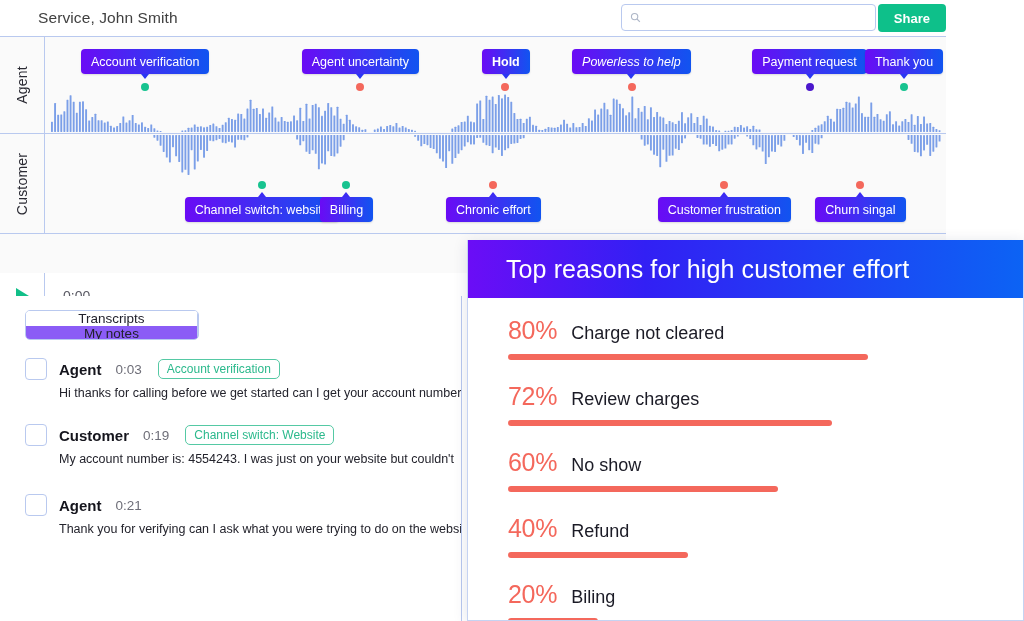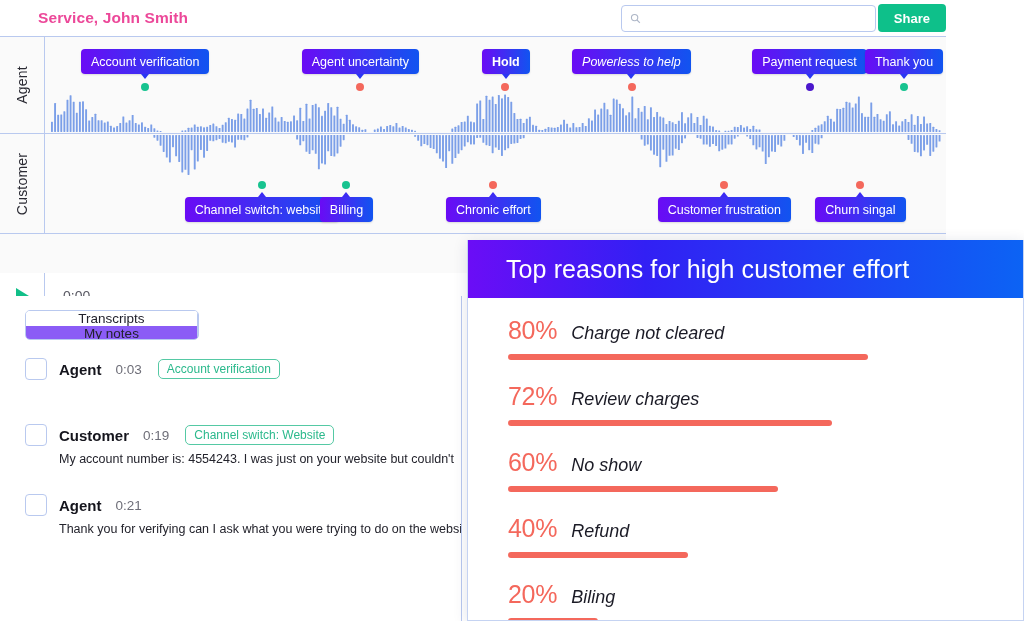--- a/index.html
+++ b/index.html
@@ -10,25 +10,25 @@
     overflow: hidden;
   }
   #root { position: relative; width: 1024px; height: 621px; background: #fff; }
 
   
   .header {
     position: absolute; left: 0; top: 0; width: 946px; height: 36px;
     background: #fff; display: flex; align-items: center;
   }
   .header-title {
-    margin-left: 38px; font-size: 15.5px; font-weight: 700; color: #ec4899;
+    margin-left: 38px; font-size: 15.5px; font-weight: 400; color: #404040;
     letter-spacing: .1px;
   }
   .header-right {
-    position: absolute; right: 0px; top: 4px; display: flex; align-items: center; gap: 2px;
+    position: absolute; right: 0px; top: 4px; display: flex; gap: 2px;
   }
   .search-box {
     width: 255px; height: 27px; border: 1px solid #b9c9ef; border-radius: 4px;
     background: #fff; display: flex; align-items: center; padding: 0 8px;
   }
   .search-input {
     border: none; outline: none; background: transparent; font-size: 11px;
     color: #333; width: 100%; font-family: "Liberation Sans", sans-serif;
     margin-left: 6px;
   }
@@ -146,21 +146,21 @@
     display: flex; align-items: center;
   }
   .card-head h2 {
     color: #fff; font-size: 25px; font-weight: 400; margin-left: 38px;
     letter-spacing: .1px;
   }
   .card-body { padding: 18px 0 0 40px; }
   .bar-row { margin-bottom: 22px; }
   .bar-top { display: flex; align-items: baseline; gap: 14px; }
   .pct { font-size: 25px; color: #f4685c; letter-spacing: -.3px; }
-  .reason { font-size: 18px; color: #1b1b26; font-style: italic; }
+  .reason { font-size: 18px; color: #1b1b26; }
   .bar {
     height: 6px; border-radius: 3px; background: #f4685c; margin-top: 9px;
   }
 </style>
 </head>
 <body>
 
 <div id="root">
 
   <div class="header">
@@ -632,20 +632,21 @@
 
   <div class="transcript">
     <div id="entries">
         <div class="entry" style="top: 62px;">
           <div class="entry-row">
             <div class="cbox"></div>
             <div class="speaker">Agent</div>
             <div class="tstamp">0:03</div>
             <div class="chip">Account verification</div>
           </div>
+          <div class="utterance">Hi thanks for calling before we get started can I get your account number</div>
         </div>
         <div class="entry" style="top: 128px;">
           <div class="entry-row">
             <div class="cbox"></div>
             <div class="speaker">Customer</div>
             <div class="tstamp">0:19</div>
             <div class="chip">Channel switch: Website</div>
           </div>
           <div class="utterance">My account number is: 4554243. I was just on your website but couldn't</div>
         </div>

